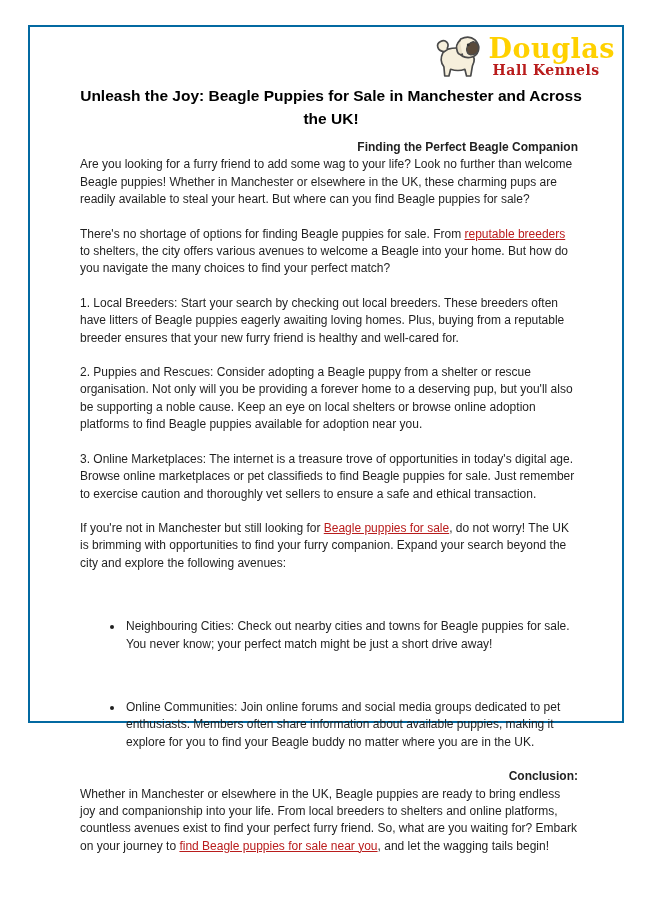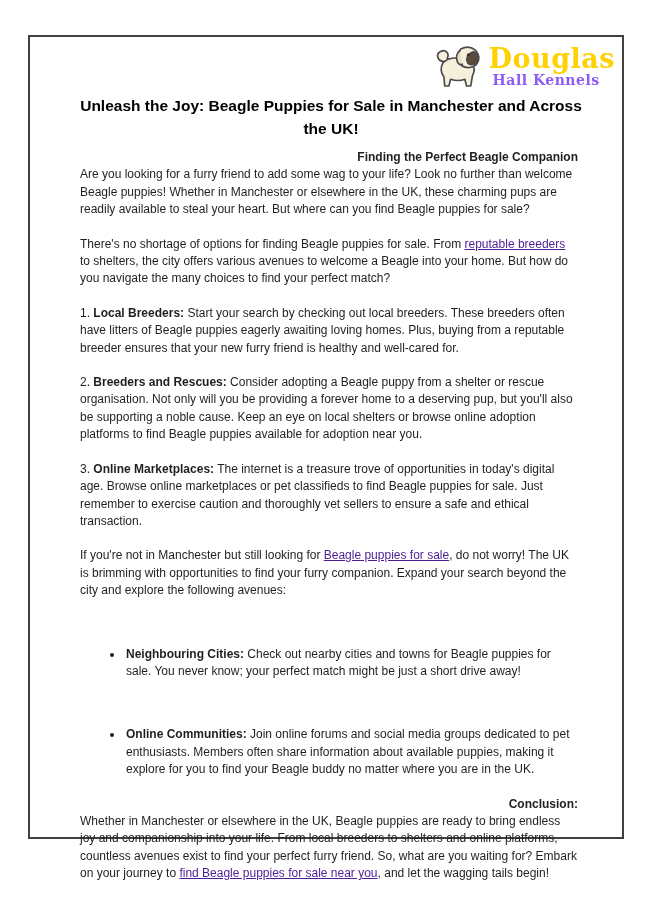--- a/index.html
+++ b/index.html
@@ -6,24 +6,24 @@
   html, body { margin: 0; padding: 0; }
   body {
     width: 650px; height: 920px;
     background: #ffffff;
     font-family: "Liberation Sans", sans-serif;
     color: #1f1f1f;
     position: relative;
   }
   .page {
     position: absolute;
-    left: 28px; top: 35px;
-    width: 596px; height: 804px;
+    left: 28px; top: 25px;
+    width: 596px; height: 698px;
     background: #ffffff;
-    border: 2px solid #404040;
+    border: 2px solid #0369a1;
   }
   .logo {
     position: absolute;
     top: 7px; right: 7px;
     display: flex;
     align-items: center;
     gap: 3px;
   }
   .logo-text { line-height: 1; padding-bottom: 2px; }
   .brand1 {
@@ -31,44 +31,44 @@
     font-weight: bold;
     font-size: 27px;
     color: #FFD100;
     line-height: 1;
     letter-spacing: 0.5px;
   }
   .brand2 {
     font-family: "DejaVu Serif", serif;
     font-weight: bold;
     font-size: 14px;
-    color: #8b5cf6;
+    color: #b91c1c;
     line-height: 1.15;
     letter-spacing: 0.5px;
     padding-left: 4px;
   }
   .title {
     padding: 57px 35px 0 45px;
     text-align: center;
     font-weight: bold;
     font-size: 15.5px;
     line-height: 23px;
     color: #000;
     margin-bottom: 9px;
   }
   .content {
     margin: 0 44px 0 50px;
     font-size: 12px;
     line-height: 17.4px;
   }
   .block { margin: 0 0 17px 0; }
   .heading { font-weight: bold; text-align: right; }
-  b, .lead { font-weight: bold; }
+  b, .lead { font-weight: normal; }
   a.doclink {
-    color: #4c1d95;
+    color: #b91c1c;
     text-decoration: underline;
     cursor: pointer;
   }
   ul.bullets {
     margin: 0 0 17px 0;
     padding-left: 44px;
     list-style: disc outside;
   }
   ul.bullets li { padding-left: 2px; margin-top: 46px; }
   .dog-icon { display: block; }
@@ -108,21 +108,21 @@
 
     <div class="block">
       <span>There's no shortage of options for finding Beagle puppies for sale. From </span><a class="doclink">reputable breeders</a><span> to shelters, the city offers various avenues to welcome a Beagle into your home. But how do you navigate the many choices to find your perfect match?</span>
     </div>
 
     <div class="block">
       <span>1. </span><span class="lead">Local Breeders:</span><span> Start your search by checking out local breeders. These breeders often have litters of Beagle puppies eagerly awaiting loving homes. Plus, buying from a reputable breeder ensures that your new furry friend is healthy and well-cared for.</span>
     </div>
 
     <div class="block">
-      <span>2. </span><span class="lead">Breeders and Rescues:</span><span> Consider adopting a Beagle puppy from a shelter or rescue organisation. Not only will you be providing a forever home to a deserving pup, but you'll also be supporting a noble cause. Keep an eye on local shelters or browse online adoption platforms to find Beagle puppies available for adoption near you.</span>
+      <span>2. </span><span class="lead">Puppies and Rescues:</span><span> Consider adopting a Beagle puppy from a shelter or rescue organisation. Not only will you be providing a forever home to a deserving pup, but you'll also be supporting a noble cause. Keep an eye on local shelters or browse online adoption platforms to find Beagle puppies available for adoption near you.</span>
     </div>
 
     <div class="block">
       <span>3. </span><span class="lead">Online Marketplaces:</span><span> The internet is a treasure trove of opportunities in today's digital age. Browse online marketplaces or pet classifieds to find Beagle puppies for sale. Just remember to exercise caution and thoroughly vet sellers to ensure a safe and ethical transaction.</span>
     </div>
 
     <div class="block">
       <span>If you're not in Manchester but still looking for </span><a class="doclink">Beagle puppies for sale</a><span>, do not worry! The UK is brimming with opportunities to find your furry companion. Expand your search beyond the city and explore the following avenues:</span>
     </div>
 

